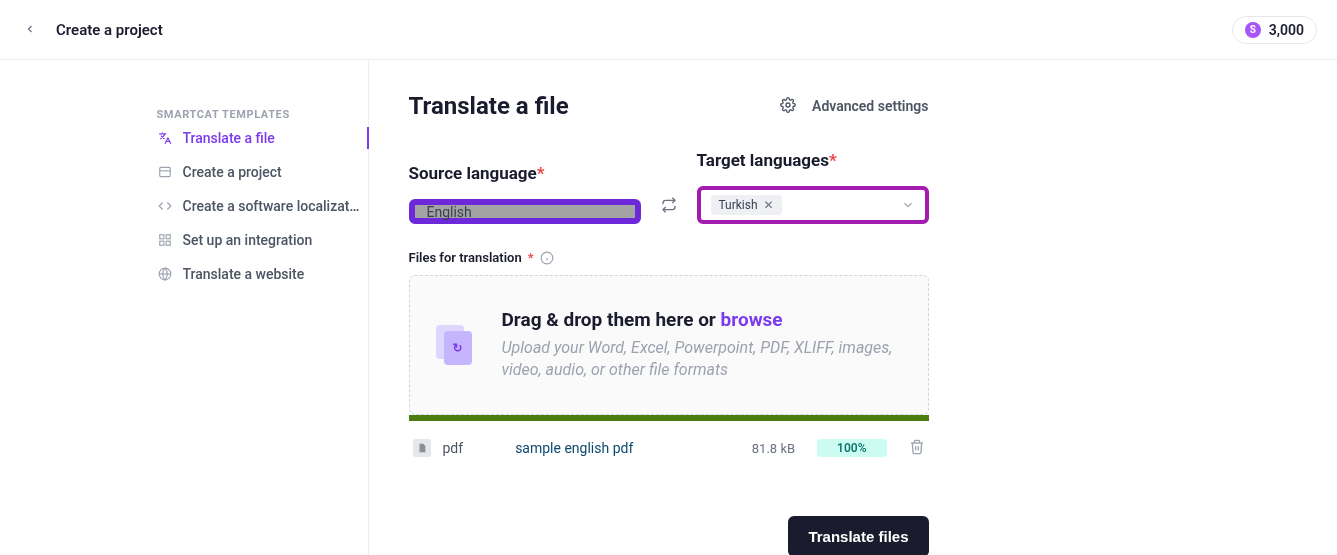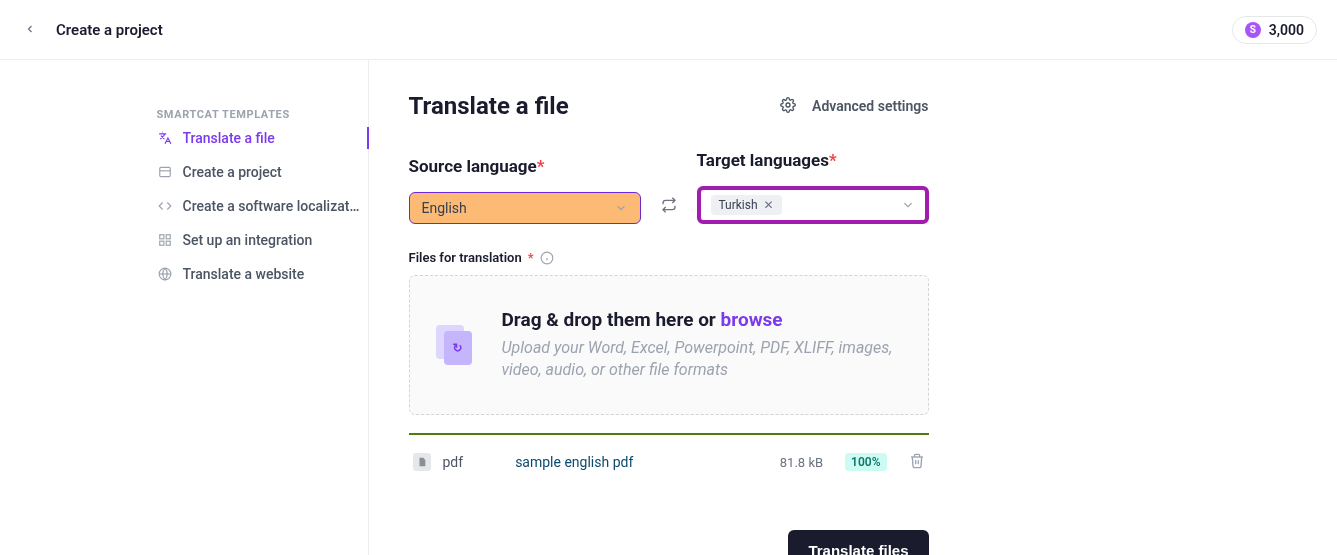--- a/index.html
+++ b/index.html
@@ -150,30 +150,30 @@
     .form-field { flex: 1; }
     .form-label {
       font-size: 17px;
       font-weight: 700;
       color: #1a1c2e;
       margin-bottom: 16px;
       display: block;
     }
     .req { color: #ef4444; }
     .select-box {
-      border: 1px solid #6d28d9;
+      border: 6px solid #6d28d9;
       border-radius: 6px;
-      height: 32px;
+      height: 25px;
       display: flex;
       align-items: center;
       justify-content: space-between;
       padding: 0 12px;
       color: #374151;
       cursor: pointer;
-      background: #fdba74;
+      background: #a3a3a3;
     }
     .multi-select {
       border: 4px solid #a21caf;
       border-radius: 6px;
       min-height: 38px;
       display: flex;
       align-items: center;
       gap: 6px;
       padding: 4px 10px;
       cursor: pointer;
@@ -256,40 +256,39 @@
       font-size: 16px;
       color: #9ca3af;
       line-height: 1.4;
       font-style: italic;
     }
     .file-row {
       display: flex;
       align-items: center;
       gap: 12px;
       padding: 18px 4px;
-      border-top: 2px solid #4d7c0f;
-      margin-top: 18px;
+      border-top: 6px solid #4d7c0f;
     }
     .ft-badge {
       width: 18px;
       height: 18px;
       background: #e5e7eb;
       border-radius: 3px;
       display:flex;align-items:center;justify-content:center;
       color:#4b5563;
     }
     .ft-ext { color:#4b5563; margin-right: 40px; font-size:14px; }
     .ft-name { flex: 1; color:#0c4a6e; font-size:14px; }
     .ft-size { color:#6b7280; font-size:13px; margin-right:10px;}
     .ft-pct {
       background: #ccfbf1;
       color: #0f766e;
       font-size: 12px;
       font-weight: 600;
-      padding: 2px 6px;
+      padding: 2px 20px;
       border-radius: 4px;
       margin-right: 10px;
     }
     .ft-del { color:#9ca3af; cursor:pointer; }
     .footer {
       display: flex;
       justify-content: flex-end;
       margin-top: 40px;
     }
     .primary-btn {

